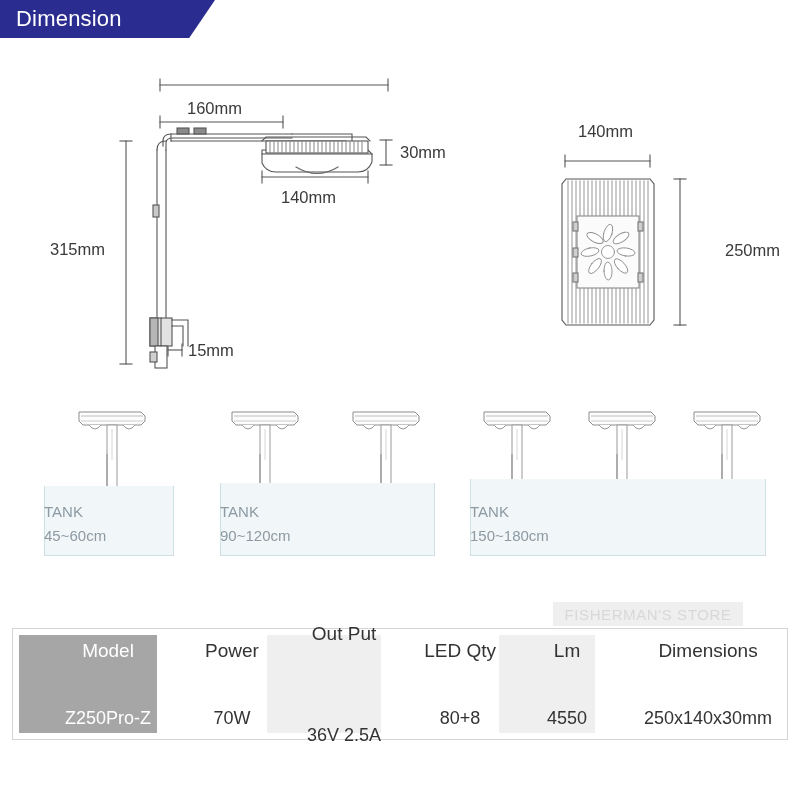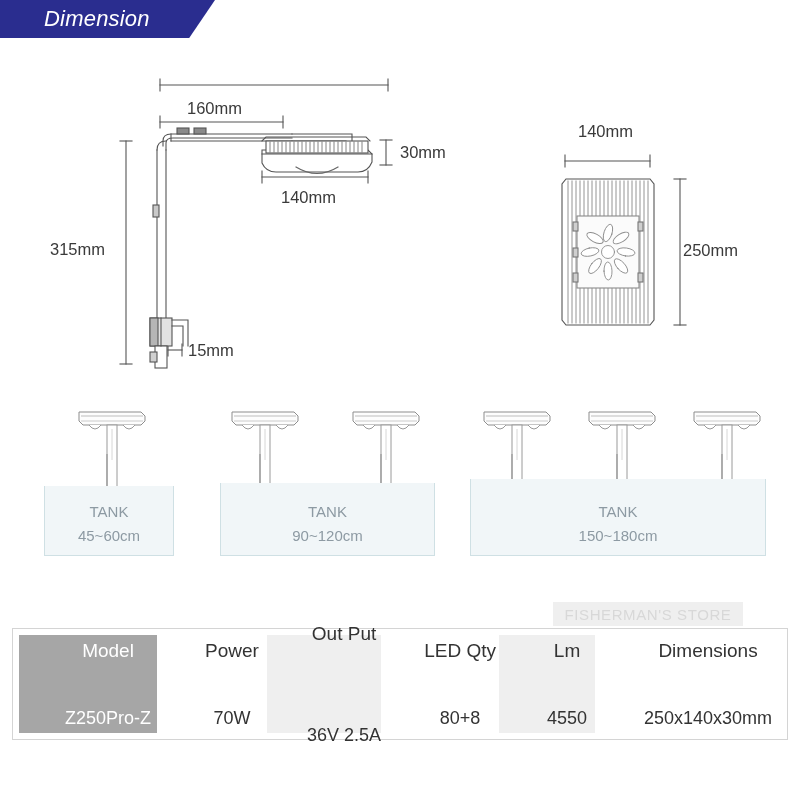--- a/index.html
+++ b/index.html
@@ -16,23 +16,22 @@
     position: absolute; left: 0; top: 0;
     height: 38px; width: 215px;
     background: #2a2d8f;
     clip-path: polygon(0 0, 100% 0, 88% 100%, 0 100%);
     display: flex; align-items: center;
   }
   .banner-label {
     color: #ffffff;
     font-size: 22px;
     letter-spacing: .2px;
-    padding-left: 44px;
+    padding-left: 16px;
     font-weight: 400;
-    font-style: italic;
   }
 
   
   .dim-text {
     position: absolute;
     font-size: 16.5px;
     color: #3a3a3a;
     white-space: nowrap;
     font-weight: 400;
   }
@@ -41,21 +40,21 @@
 
   
   .tank-box {
     position: absolute;
     background: #f1f6f8;
     border: 1px solid #cfe0e4;
     border-top: none;
   }
   .tank-label {
     position: absolute;
-    text-align: center;
+    text-align: left;
     color: #8d9aa3;
     font-size: 15px;
     line-height: 24px;
     white-space: nowrap;
   }
 
   
   .watermark {
     position: absolute;
     left: 553px; top: 602px;
@@ -273,21 +272,21 @@
       </g>
     </g>
   </svg>
 
   <div class="dim-text" style="left:187px; top:99px;">160mm</div>
   <div class="dim-text" style="left:50px;  top:240px;">315mm</div>
   <div class="dim-text" style="left:281px; top:188px;">140mm</div>
   <div class="dim-text" style="left:400px; top:143px;">30mm</div>
   <div class="dim-text" style="left:188px; top:341px;">15mm</div>
   <div class="dim-text" style="left:578px; top:122px;">140mm</div>
-  <div class="dim-text" style="left:683px; top:241px;">250mm</div>
+  <div class="dim-text" style="left:725px; top:241px;">250mm</div>
 
   <svg class="layer" viewBox="0 0 800 800">
     <defs>
       <g id="tanklight">
 
         <path d="M0,0 L62,0 L66,4 L66,9 L62,13 L4,13 L0,9 Z" fill="#fdfdfd" stroke="#8d8d8d" stroke-width="1"></path>
         <line x1="2" y1="4" x2="64" y2="4" stroke="#b5b5b5" stroke-width="0.9"></line>
         <line x1="2" y1="9" x2="64" y2="9" stroke="#c5c5c5" stroke-width="0.9"></line>
 
         <path d="M10,13 Q16,21 22,13" fill="#ffffff" stroke="#9a9a9a" stroke-width="1"></path>

